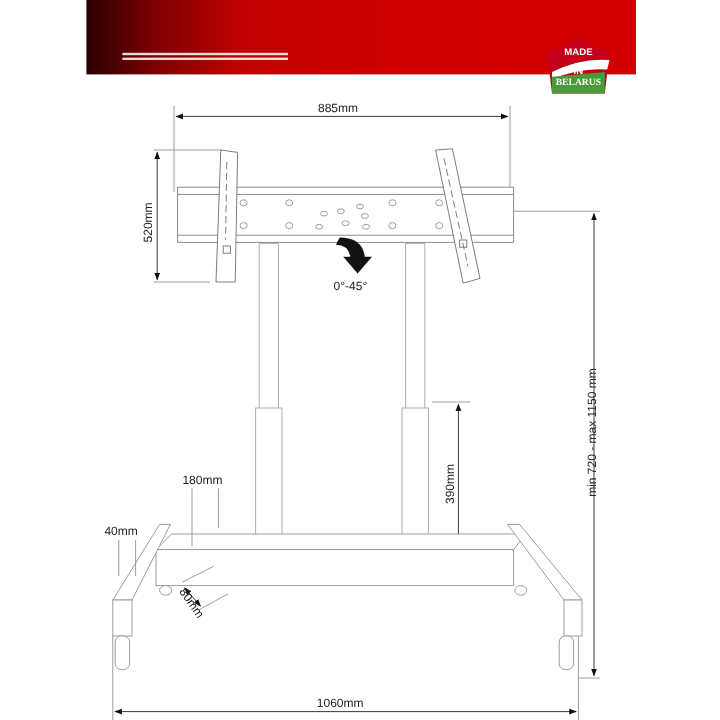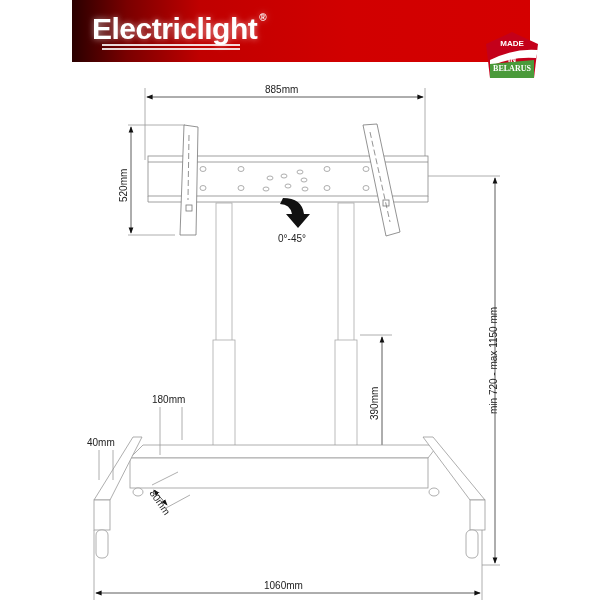--- a/index.html
+++ b/index.html
@@ -6,32 +6,29 @@
   body { width: 600px; height: 600px; position: relative; overflow: hidden;
          font-family: "Liberation Sans", sans-serif; }
   .banner { position: absolute; left: 72px; top: 0; width: 458px; height: 62px;
             background: linear-gradient(90deg, #2a0000 0%, #7a0000 12%, #c00000 28%, #d10000 60%, #d40000 100%); }
   .logo { position: absolute; left: 20px; top: 12px; color: #ffffff; font-weight: bold;
           font-size: 30px; letter-spacing: -0.5px; text-shadow: 0 0 6px rgba(255,255,255,0.55);
           font-family: "Liberation Sans", sans-serif; }
   .logo .reg { font-size: 10px; vertical-align: top; margin-left: 2px; }
   .logo-underline { position: absolute; left: 30px; top: 44px; width: 138px; height: 2px;
                     border-top: 2px solid #fff; border-bottom: 2px solid #fff; opacity: 0.85; }
-  .badge { position: absolute; left: 484px; top: 30px; width: 56px; height: 50px; }
+  .badge { position: absolute; left: 454px; top: 30px; width: 56px; height: 50px; }
   .badge-text { position: absolute; color: #fff; font-weight: bold; font-size: 8px; width: 56px; text-align: center; }
   svg { position: absolute; left: 0; top: 0; }
   .dim { font-family: "Liberation Sans", sans-serif; font-size: 10px; fill: #222; }
 </style>
 </head>
 <body>
 
 <div class="banner">
-  <div class="logo">
-    <span>Electriclight</span><span class="reg">®</span>
-  </div>
   <div class="logo-underline"></div>
 </div>
 
 <div class="badge">
   <svg width="56" height="50" viewBox="0 0 56 50">
     <polygon points="28,2 54,14 50,48 6,48 2,14" fill="#c4001a"></polygon>
     <path d="M6,30 Q30,18 54,20 L52,28 Q30,26 6,36 Z" fill="#ffffff"></path>
     <polygon points="6,34 50,30 50,48 6,48" fill="#4a9a3a"></polygon>
   </svg>
   <div class="badge-text" style="top:9px;">MADE</div>

